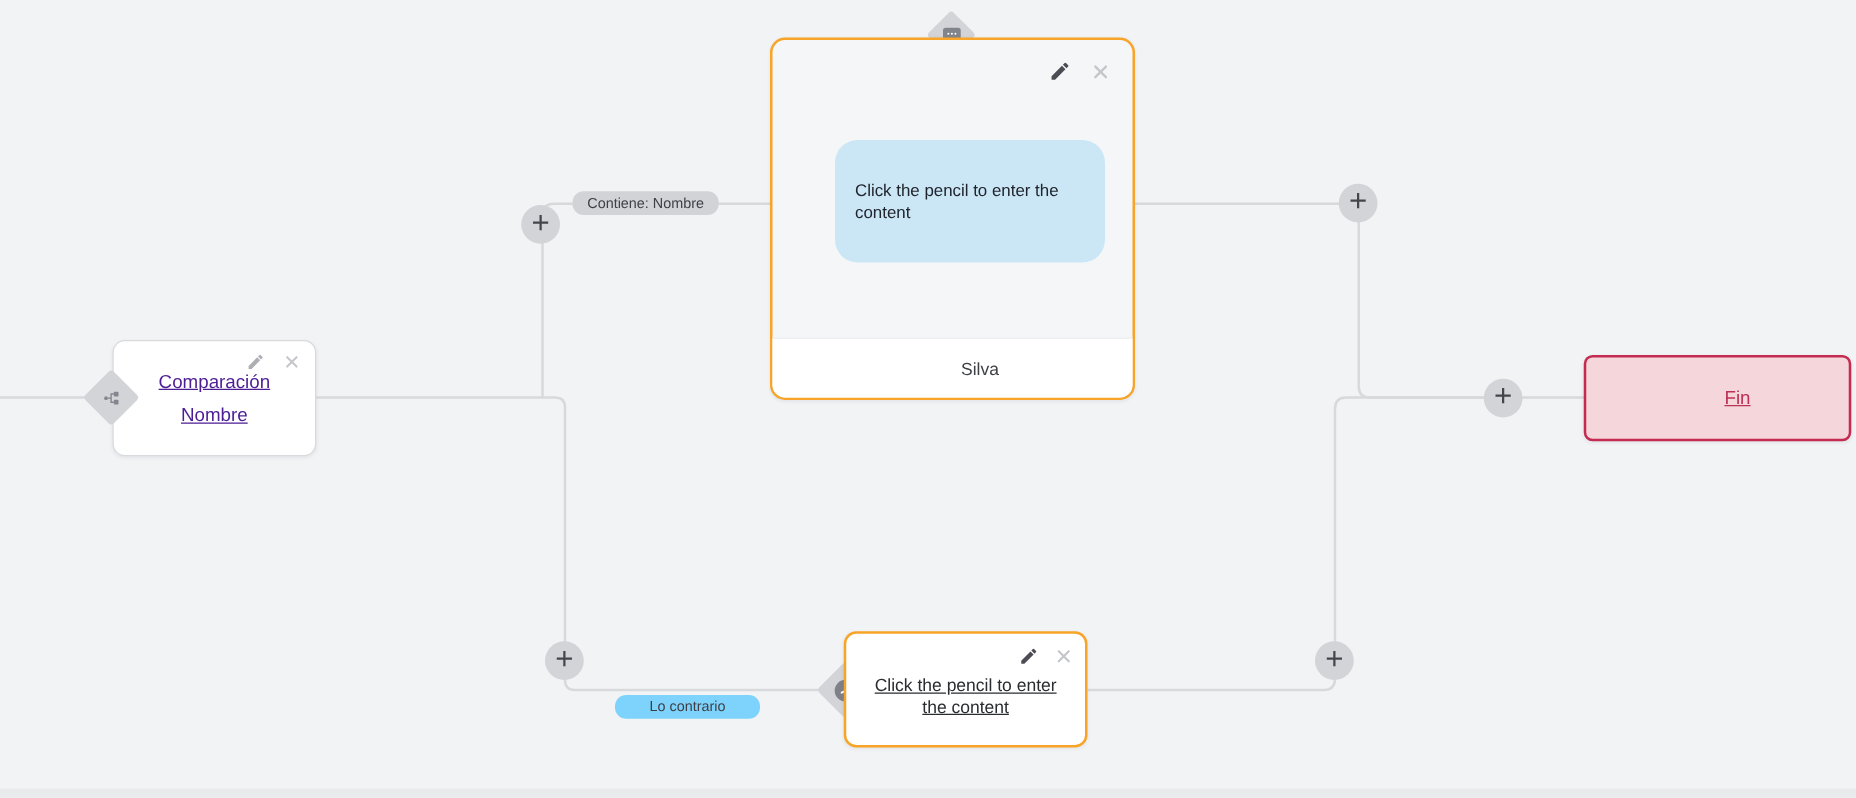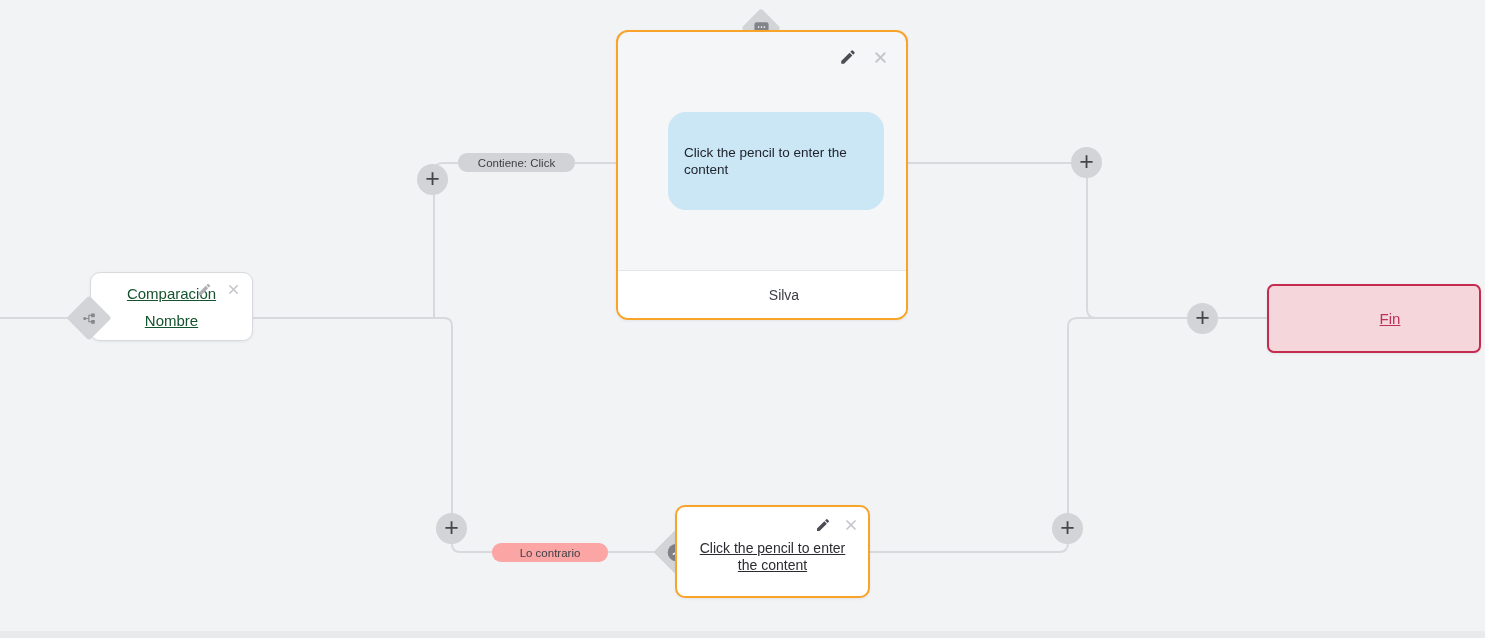--- a/index.html
+++ b/index.html
@@ -20,24 +20,24 @@
   .diamond.sm::before { inset:8px; }
   .diamond .dicon { position:relative; z-index:1; display:flex; }
   .diamond.front { z-index:4; }
 
   
   .node { position:absolute; z-index:3; box-sizing:border-box; box-shadow:0 1px 3px rgba(40,45,60,.07);text-decoration:underline; }
   .node-actions { position:absolute; display:flex; align-items:center; }
   .node-actions .act { display:flex; cursor:pointer; }
 
   .condition-node {
-    left:90px; top:272px; width:163px; height:69px;
+    left:90px; top:272px; width:163px; height:93px;
     background:#ffffff; border:1px solid #d9dadd; border-radius:10px;
     display:flex; flex-direction:column; align-items:center; justify-content:center;
-    gap:10px; font-size:15px; color:#14532d; text-align:center;
+    gap:10px; font-size:15px; color:#4c1d95; text-align:center;
   }
   .condition-node .node-actions { top:9px; right:11px; gap:14px; }
 
   .message-node {
     left:616px; top:30px; width:292px; height:290px;
     background:#f5f6f8; border:2px solid #f7a428; border-radius:12px;
   }
   .message-node .node-actions { top:16px; right:17px; gap:15px; }
   .msg-bubble {
     position:absolute; left:50px; top:80px; width:216px; height:98px;
@@ -67,21 +67,21 @@
     font-size:15px; color:#bc3156;padding-left:32px;
   }
 
   
   .pill {
     position:absolute; z-index:4; height:19px; box-sizing:border-box;
     display:flex; align-items:center; justify-content:center;
     font-size:11.5px; color:#3e3f45; border-radius:9px; padding:0 10px; white-space:nowrap;
   }
   .pill.gray  { left:458px; top:153px; width:117px; background:#d2d3d7; }
-  .pill.white { left:492px; top:543px; width:116px; background:#fca5a5; }
+  .pill.white { left:492px; top:556px; width:116px; background:#7dd3fc; }
 
   
   .plus {
     position:absolute; width:31px; height:31px; border-radius:50%;
     background:#d3d4d8; color:#45464c; z-index:4; cursor:pointer;
     display:flex; align-items:center; justify-content:center;
     font-size:25px; font-weight:300; line-height:1; padding-bottom:2px; box-sizing:border-box;
   }
   .plus1 { left:417px; top:164px; }
   .plus2 { left:436px; top:513px; }
@@ -194,21 +194,21 @@
       </span>
     </div>
     <span>Click the pencil to enter the content</span>
   </div>
 
   <div class="node end-node">
     <span>Fin</span>
   </div>
 
   <div class="pill gray">
-    <span>Contiene: Click</span>
+    <span>Contiene: Nombre</span>
   </div>
   <div class="pill white">
     <span>Lo contrario</span>
   </div>
 
   <div class="plus plus1">+</div>
   <div class="plus plus2">+</div>
   <div class="plus plus3">+</div>
   <div class="plus plus4">+</div>
   <div class="plus plus5">+</div>

